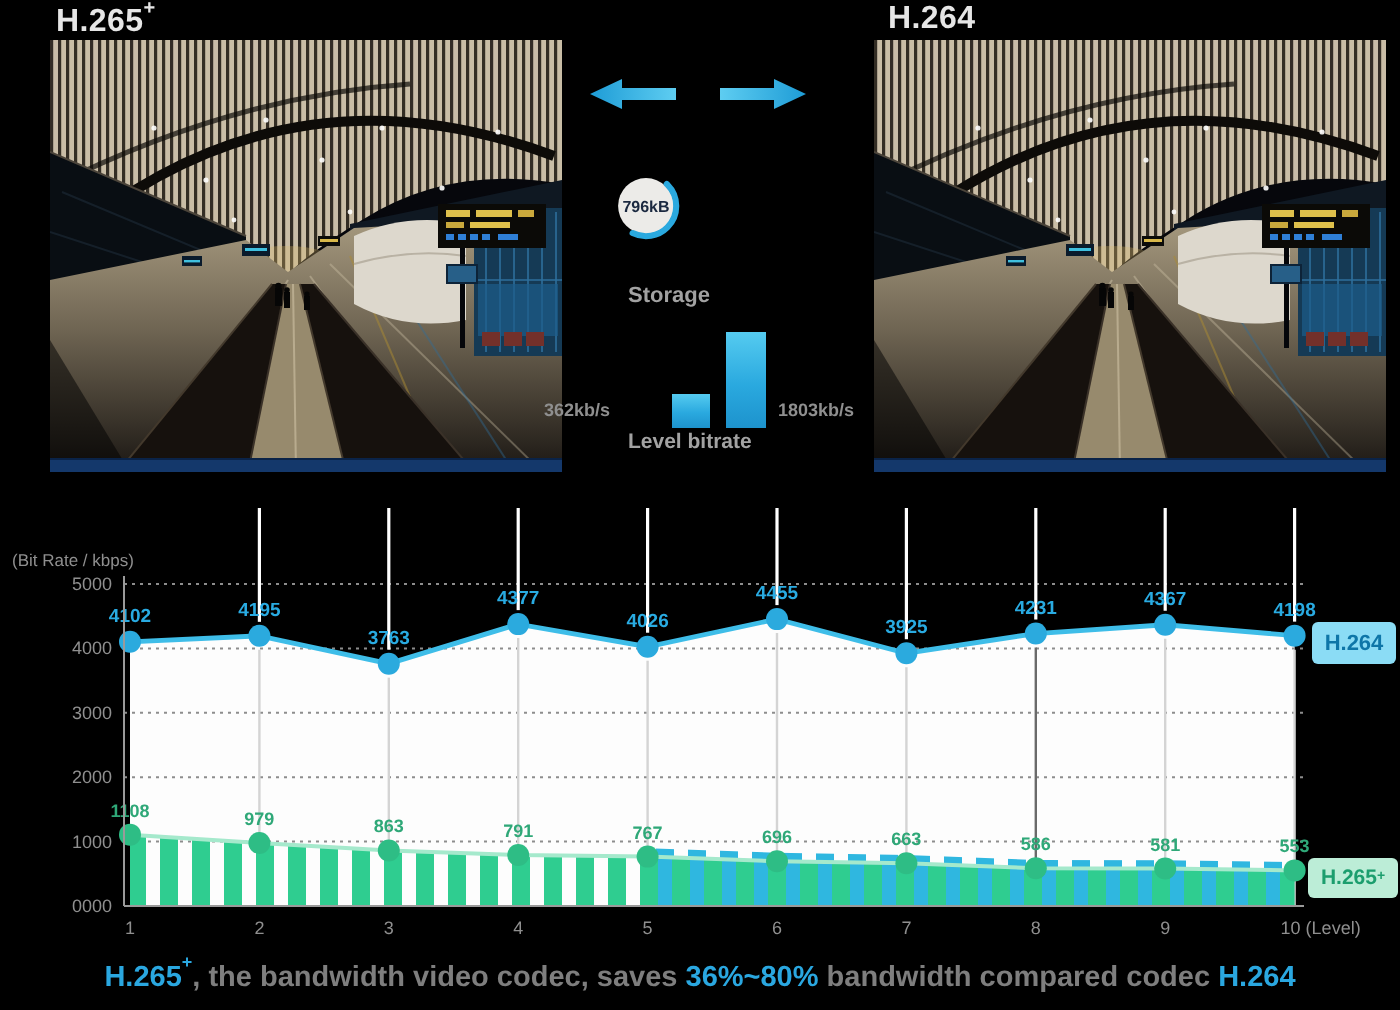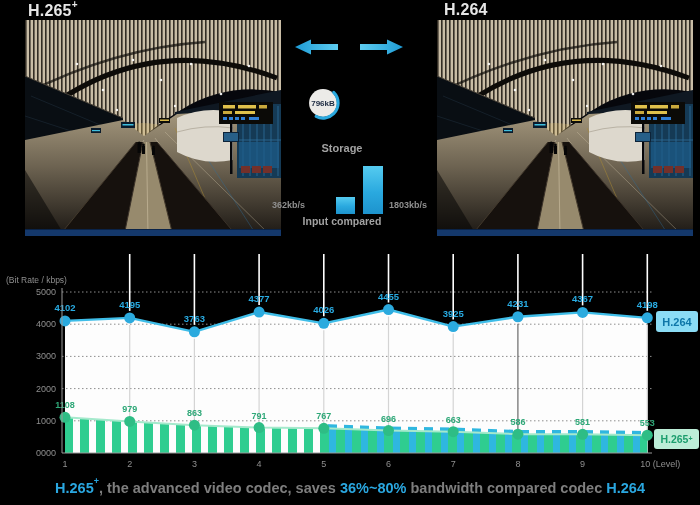--- a/index.html
+++ b/index.html
@@ -22,21 +22,21 @@
 
   .donut{position:absolute;}
   #donut-left{left:305px;top:85px;width:36px;height:36px;}
   #donut-right{left:356px;top:81px;width:42px;height:42px;}
   .donut svg{width:100%;height:100%;}
   .donut-text{position:absolute;inset:0;display:flex;align-items:center;justify-content:center;
               font-weight:700;color:#1b2940;}
   #donut-left .donut-text{font-size:8px;}
   #donut-right .donut-text{font-size:8.5px;}
 
-  .mid-label{position:absolute;left:292px;width:100px;text-align:center;color:#a2a2a2;font-weight:700;}
+  .mid-label{position:absolute;left:314px;width:100px;text-align:left;color:#a2a2a2;font-weight:700;}
   #storage-label{top:142px;font-size:11px;}
   #input-bitrate-label{top:215px;font-size:10.5px;}
 
   .bit-bar{position:absolute;background:linear-gradient(180deg,#55cbf0 0%,#2aa9df 55%,#1d93cd 100%);}
   #bar-small{left:336px;top:197px;width:19px;height:17px;}
   #bar-tall{left:363px;top:166px;width:20px;height:48px;}
   .bar-val{position:absolute;top:200px;color:#8f8f8f;font-size:9px;font-weight:700;}
   #bar-val-left{left:272px;width:60px;text-align:left;}
   #bar-val-right{left:389px;}
 
@@ -218,21 +218,21 @@
     </svg>
     <span class="donut-text">796kB</span>
   </div>
 
   <div id="storage-label" class="mid-label">Storage</div>
 
   <div id="bar-small" class="bit-bar"></div>
   <div id="bar-tall" class="bit-bar"></div>
   <div id="bar-val-left" class="bar-val">362kb/s</div>
   <div id="bar-val-right" class="bar-val">1803kb/s</div>
-  <div id="input-bitrate-label" class="mid-label">Input compared</div>
+  <div id="input-bitrate-label" class="mid-label">Level bitrate</div>
 
   <svg id="chart" width="700" height="220" viewBox="0 0 700 220">
       <polygon points="65,201 65,68.91560000000001 129.7,65.92099999999999 194.4,79.8314 259.1,60.060599999999994 323.8,71.3628 388.5,57.54900000000001 453.20000000000005,74.615 517.9000000000001,64.7618 582.6,60.3826 647.3000000000001,65.8244 647.3000000000001,201" fill="#FDFDFD"></polygon>
       <line x1="62" y1="168.8" x2="652" y2="168.8" stroke="#8d8d8d" stroke-width="1" stroke-dasharray="1.5,2.5"></line>
       <line x1="62" y1="136.6" x2="652" y2="136.6" stroke="#8d8d8d" stroke-width="1" stroke-dasharray="1.5,2.5"></line>
       <line x1="62" y1="104.4" x2="652" y2="104.4" stroke="#8d8d8d" stroke-width="1" stroke-dasharray="1.5,2.5"></line>
       <line x1="62" y1="72.19999999999999" x2="652" y2="72.19999999999999" stroke="#8d8d8d" stroke-width="1" stroke-dasharray="1.5,2.5"></line>
       <line x1="62" y1="40" x2="652" y2="40" stroke="#8d8d8d" stroke-width="1" stroke-dasharray="1.5,2.5"></line>
       <line x1="129.7" y1="2" x2="129.7" y2="58.92099999999999" stroke="#ffffff" stroke-width="1.6"></line>
       <line x1="129.7" y1="72.92099999999999" x2="129.7" y2="201" stroke="#d4d4d4" stroke-width="1.2"></line>
@@ -319,16 +319,16 @@
 
   <div id="chip-h264" class="chip" style="background: rgb(139, 220, 245); color: rgb(14, 118, 168);">
       <span>H.264</span>
     </div>
   <div id="chip-h265" class="chip" style="background: rgb(188, 237, 215); color: rgb(28, 158, 110);">
       <span>H.265</span>
       <sup>+</sup>
     </div>
 
   <div class="caption">
-    <span class="blue">H.265</span><sup class="blue">+</sup><span>, the advanced video codec, saves </span><span class="blue">36%~80%</span><span> bandwidth compared codec </span><span class="blue">H.264</span>
+    <span class="blue">H.265</span><sup class="blue">+</sup><span>, the bandwidth video codec, saves </span><span class="blue">36%~80%</span><span> bandwidth compared codec </span><span class="blue">H.264</span>
   </div>
 
 </div>
 
 </body></html>

